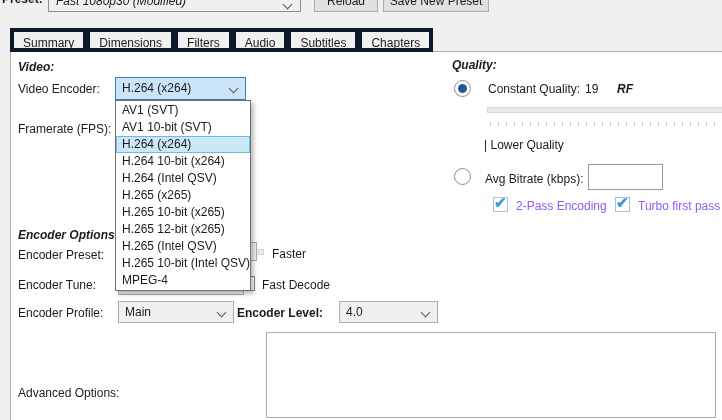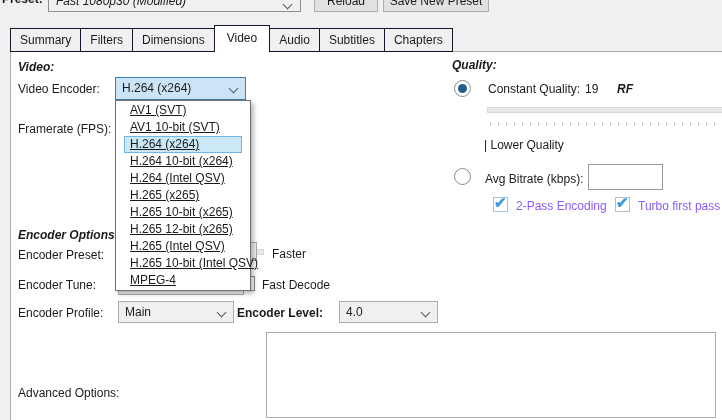--- a/index.html
+++ b/index.html
@@ -20,21 +20,21 @@
   }
   .topbtn{
     height:22px; top:-10px; background:#e1e1e1; border:1px solid #adadad;
     box-sizing:border-box; text-align:center; line-height:20px;
   }
   #btn-reload{left:314px; width:64px;}
   #btn-save{left:383px; width:106px;}
   
   .tabstrip{left:10px; top:28px; height:24px; display:flex; align-items:flex-end; z-index:3;}
   .tab{
-    background:#f0f0f0; border:1px solid #0f172a; box-sizing:border-box;
+    background:#f0f0f0; border:4px solid #0f172a; box-sizing:border-box;
     height:24px; line-height:22px; padding:0 9px; margin-right:-1px;
     position:relative;
   }
   .tab.active{
     background:#ffffff; height:27px; line-height:25px; padding:0 12px;
     border-bottom:none; z-index:4;
   }
   
   .panel{
     left:10px; top:51px; width:712px; height:369px;
@@ -52,21 +52,21 @@
     transform:rotate(45deg);
   }
   .combo-focus{
     background:var(--focus-bg); border:1px solid var(--focus-border);
     box-sizing:border-box; line-height:21px; padding-left:6px;
   }
   
   .dropdown{
     left:115px; top:100px; width:136px;
     background:#ffffff; border:1px solid #707070; box-sizing:border-box;
-    z-index:10; box-shadow:3px 3px 4px rgba(0,0,0,0.25); padding:1px 8px;text-decoration:underline;
+    z-index:10; box-shadow:3px 3px 4px rgba(0,0,0,0.25); padding:1px 0;
   }
   .dd-item{height:17px; line-height:17px; padding-left:6px; white-space:nowrap;}
   .dd-item.selected{
     background:var(--hl-bg); box-shadow:inset 0 0 0 1px var(--hl-border);
   }
   
   .ltrack{left:118px; top:249px; width:144px; height:4px; background:#e9e9e9; border:1px solid #d6d6d6;}
   .lthumb{left:246px; top:242px; width:11px; height:19px; background:#f0f0f0; border:1px solid #acacac; box-sizing:border-box;}
   .checkbox{
     width:15px; height:15px; background:#ffffff; border:1px solid #8a8a8a; box-sizing:border-box;
@@ -106,23 +106,22 @@
   <span class="abs preset-label">Preset:</span>
   <div class="abs preset-combo">
     <span>Fast 1080p30 (Modified)</span>
     <span class="chev" style="position:absolute; right:9px; top:12px; width:6px; height:6px; border-right:1px solid #5a5a5a; border-bottom:1px solid #5a5a5a; transform:rotate(45deg);"></span>
   </div>
   <div class="abs topbtn" id="btn-reload">Reload</div>
   <div class="abs topbtn" id="btn-save">Save New Preset</div>
 
   <div class="abs tabstrip" id="tabstrip">
       <div class="tab">Summary</div>
+      <div class="tab">Dimensions</div>
       <div class="tab">Filters</div>
-      <div class="tab">Dimensions</div>
-      <div class="tab active">Video</div>
       <div class="tab">Audio</div>
       <div class="tab">Subtitles</div>
       <div class="tab">Chapters</div>
     </div>
 
   <div class="abs panel"></div>
 
   <span class="abs bold" style="left:18px; top:60px;">Video:</span>
   <span class="abs" style="left:18px; top:82px;">Video Encoder:</span>
 

